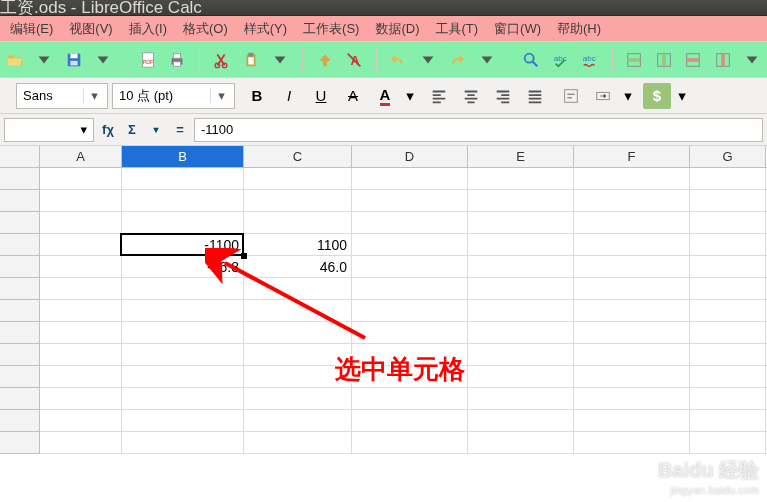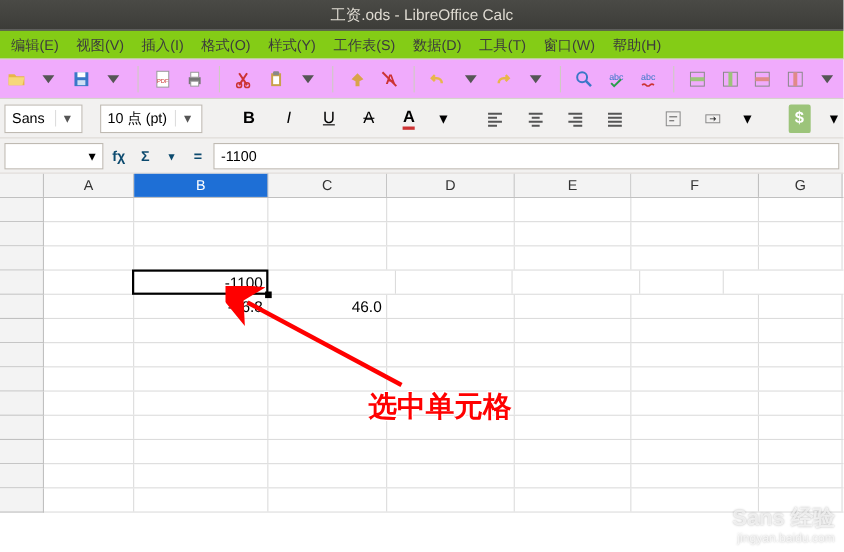--- a/index.html
+++ b/index.html
@@ -1,27 +1,27 @@
 <!DOCTYPE html>
 <html><head>
 <meta charset="utf-8">
 <style>
 * { box-sizing: border-box; margin: 0; padding: 0; font-family: "Liberation Sans", Arial, sans-serif; }
 body { background: #fff; width: 767px; height: 502px; overflow: hidden; position: relative; }
 
-.titlebar { height: 28px; background: linear-gradient(#4a4a46,#3c3c38); color: #dfdbd2; font-size: 14px; display: flex; align-items: center; justify-content: center; border-bottom: 1px solid #2a2a28; }
-.menubar { height: 26px; background: #84cc16; border-bottom: 1px solid #d6d2cc; display: flex; align-items: center; font-size: 13px; color: #3c3c3c; padding-left: 2px; }
+.titlebar { height: 16px; background: linear-gradient(#4a4a46,#3c3c38); color: #dfdbd2; font-size: 17px; display: flex; align-items: center; border-bottom: 1px solid #2a2a28; }
+.menubar { height: 26px; background: #fca5a5; border-bottom: 1px solid #d6d2cc; display: flex; align-items: center; font-size: 13px; color: #3c3c3c; padding-left: 2px; }
 .menubar span { padding: 0 8px; cursor: default; }
 
-.toolbar { height: 36px; background: #f0abfc; border-bottom: 1px solid #d6d2cc; display: flex; align-items: center; padding: 0 4px; gap: 8px; }
+.toolbar { height: 36px; background: #86efac; border-bottom: 1px solid #d6d2cc; display: flex; align-items: center; padding: 0 4px; gap: 8px; }
 .toolbar .sep { width: 1px; height: 24px; background: #cfcac2; margin: 0 3px; }
 .toolbar .btn { width: 26px; height: 26px; display: flex; align-items: center; justify-content: center; border-radius: 2px; }
 .ic { width: 18px; height: 18px; }
 
-.fmtbar { height: 36px; background: #f2f1f0; border-bottom: 1px solid #d6d2cc; display: flex; align-items: center; padding: 0 4px; gap: 16px; font-size: 13px; }
+.fmtbar { height: 36px; background: #f2f1f0; border-bottom: 1px solid #d6d2cc; display: flex; align-items: center; padding: 0 16px; gap: 4px; font-size: 13px; }
 .combo { height: 26px; background: #fff; border: 1px solid #bfbab2; display: flex; align-items: center; padding: 0 6px; gap: 4px; }
 .combo .dd { width: 18px; text-align: center; color: #555; border-left: 1px solid #ddd; padding-left: 4px; }
 .fmtbtn { width: 28px; height: 26px; display: flex; align-items: center; justify-content: center; border-radius: 2px; font-size: 15px; }
 
 .fxbar { height: 32px; background: #f2f1f0; border-bottom: 1px solid #d6d2cc; display: flex; align-items: center; padding: 0 4px; gap: 4px; font-size: 13px; }
 .cellref { width: 90px; height: 24px; background: #fff; border: 1px solid #bfbab2; padding: 0 6px; display: flex; align-items: center; }
 .fxinput { flex: 1; height: 24px; background: #fff; border: 1px solid #bfbab2; padding: 0 6px; display: flex; align-items: center; }
 .fxbtn { width: 20px; text-align: center; color: #0c4a6e; font-weight: bold; }
 
 .grid { position: relative; background: #fff; }
@@ -338,20 +338,21 @@
           <div class="cell wB"></div>
           <div class="cell wC"></div>
           <div class="cell wD"></div>
           <div class="cell wE"></div>
           <div class="cell wF"></div>
           <div class="cell wG"></div>
         </div>
       <div class="row">
           <div class="cell wA"></div>
           <div class="cell wB">-1100</div>
+          <div class="cell wC">1100</div>
           <div class="cell wD"></div>
           <div class="cell wE"></div>
           <div class="cell wF"></div>
           <div class="cell wG"></div>
         </div>
       <div class="row">
           <div class="cell wA"></div>
           <div class="cell wB">-26.8</div>
           <div class="cell wC">46.0</div>
           <div class="cell wD"></div>
@@ -443,15 +444,15 @@
           </defs>
         <line x1="160" y1="90" x2="20" y2="15" stroke="#ff0000" stroke-width="4" marker-end="url(#ah)"></line>
       </svg>
     </div>
   </div>
 </div>
 
 <div class="annotation">选中单元格</div>
 
 <div class="watermark">
-  <div class="b">Sans 经验</div>
+  <div class="b">Baidu 经验</div>
   <div>jingyan.baidu.com</div>
 </div>
 
 </body></html>

